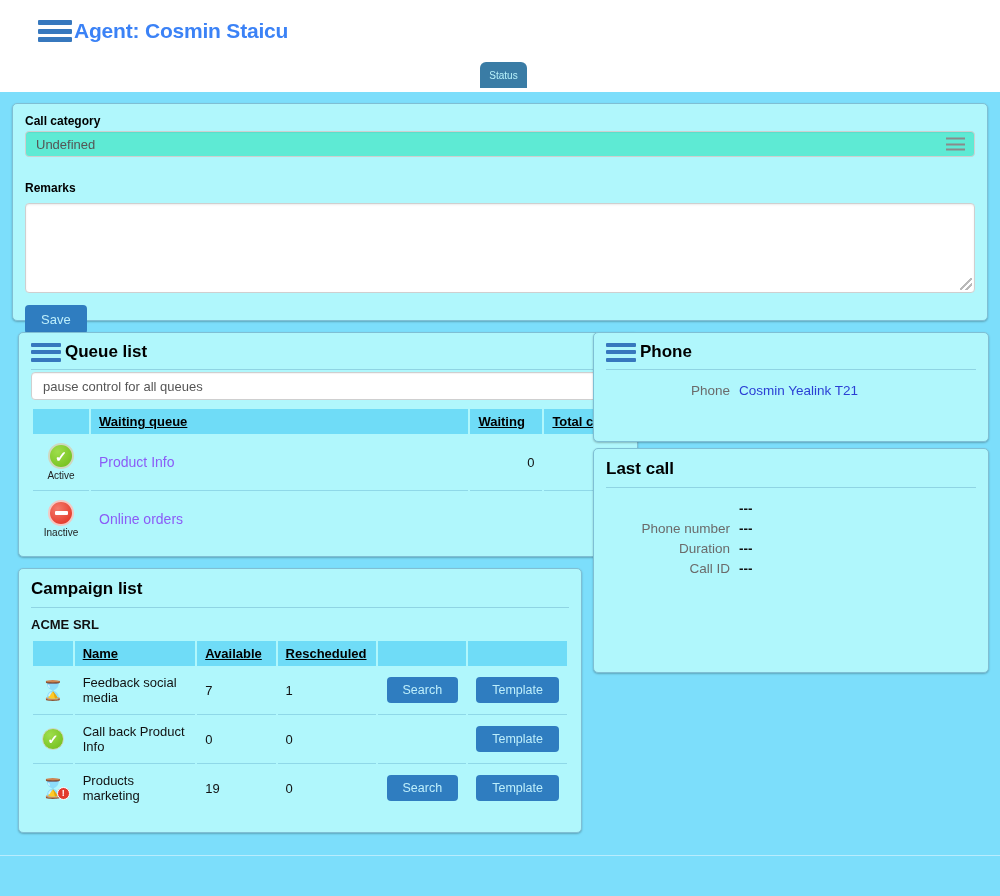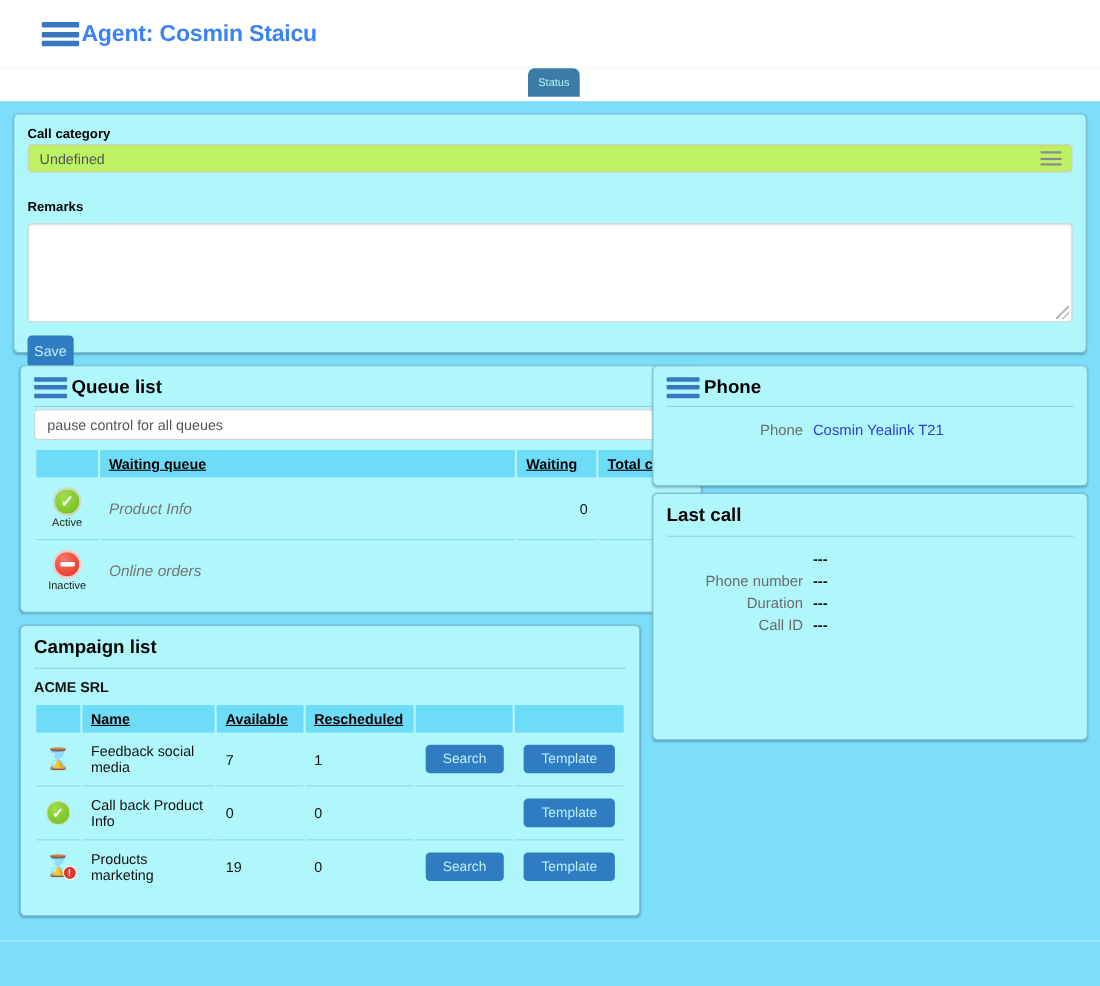--- a/index.html
+++ b/index.html
@@ -71,21 +71,21 @@
   }
 
   
   .status-panel{
     position:absolute; left:12px; top:103px; width:976px; height:218px;
     padding:10px 12px 12px 12px;
   }
   .field-label{ font-size:12px; font-weight:bold; color:#000; margin-bottom:3px; }
   .select-box{
     position:relative;
-    height:26px; background:#bef264;
+    height:26px; background:#5eead4;
     border:1px solid #cfcfcf; border-radius:4px;
     display:flex; align-items:center;
     padding-left:10px;
     color:#555; font-size:13px;
     box-shadow:inset 0 1px 1px rgba(0,0,0,0.05);
   }
   .select-icon{
     position:absolute; right:9px; top:50%; transform:translateY(-50%);
     width:19px; height:13px;
     display:flex; flex-direction:column; justify-content:space-between;
@@ -106,21 +106,21 @@
   }
   .btn{
     background:#2f7dc0;
     color:#bdeefb;
     border:none; border-radius:4px;
     font-size:13px;
     padding:7px 18px;
     cursor:pointer;
     font-family:"Liberation Sans", sans-serif;
   }
-  .btn-save{ margin-top:12px; padding:7px 6px; }
+  .btn-save{ margin-top:12px; padding:7px 16px; }
 
   
   .queue-panel{
     position:absolute; left:18px; top:332px; width:620px; height:225px;
   }
   .pause-box{
     margin:2px 12px 0 12px; height:28px;
     background:#fff; border:1px solid #cfcfcf; border-radius:4px;
     display:flex; align-items:center; padding-left:11px;
     color:#555; font-size:13px; position:relative;
@@ -131,21 +131,21 @@
   table.grid{ width:calc(100% - 24px); margin:9px 12px 0 12px; border-collapse:separate; border-spacing:2px 0; }
   table.grid th{
     background:#6fdcf7; color:#000; font-size:13px; font-weight:bold;
     text-align:left; padding:5px 8px; white-space:nowrap;text-decoration:underline;
   }
   table.grid td{
     padding:9px 8px; font-size:13px; vertical-align:middle;
     border-bottom:1px solid #8fd8e8;
   }
   table.grid tr:last-child td{ border-bottom:none; }
-  .qlink{ color:#737373; font-size:14px;font-style:italic; }
+  .qlink{ color:#8b5cf6; font-size:14px; }
   .num{ text-align:right; }
 
   .state-cell{ width:56px; text-align:center; padding-left:4px; padding-right:4px; }
   .state-wrap{ display:flex; flex-direction:column; align-items:center; gap:1px; }
   .state-label{ font-size:10px; color:#222; }
 
   .circ{
     width:26px; height:26px; border-radius:50%;
     display:flex; align-items:center; justify-content:center;
     position:relative;

